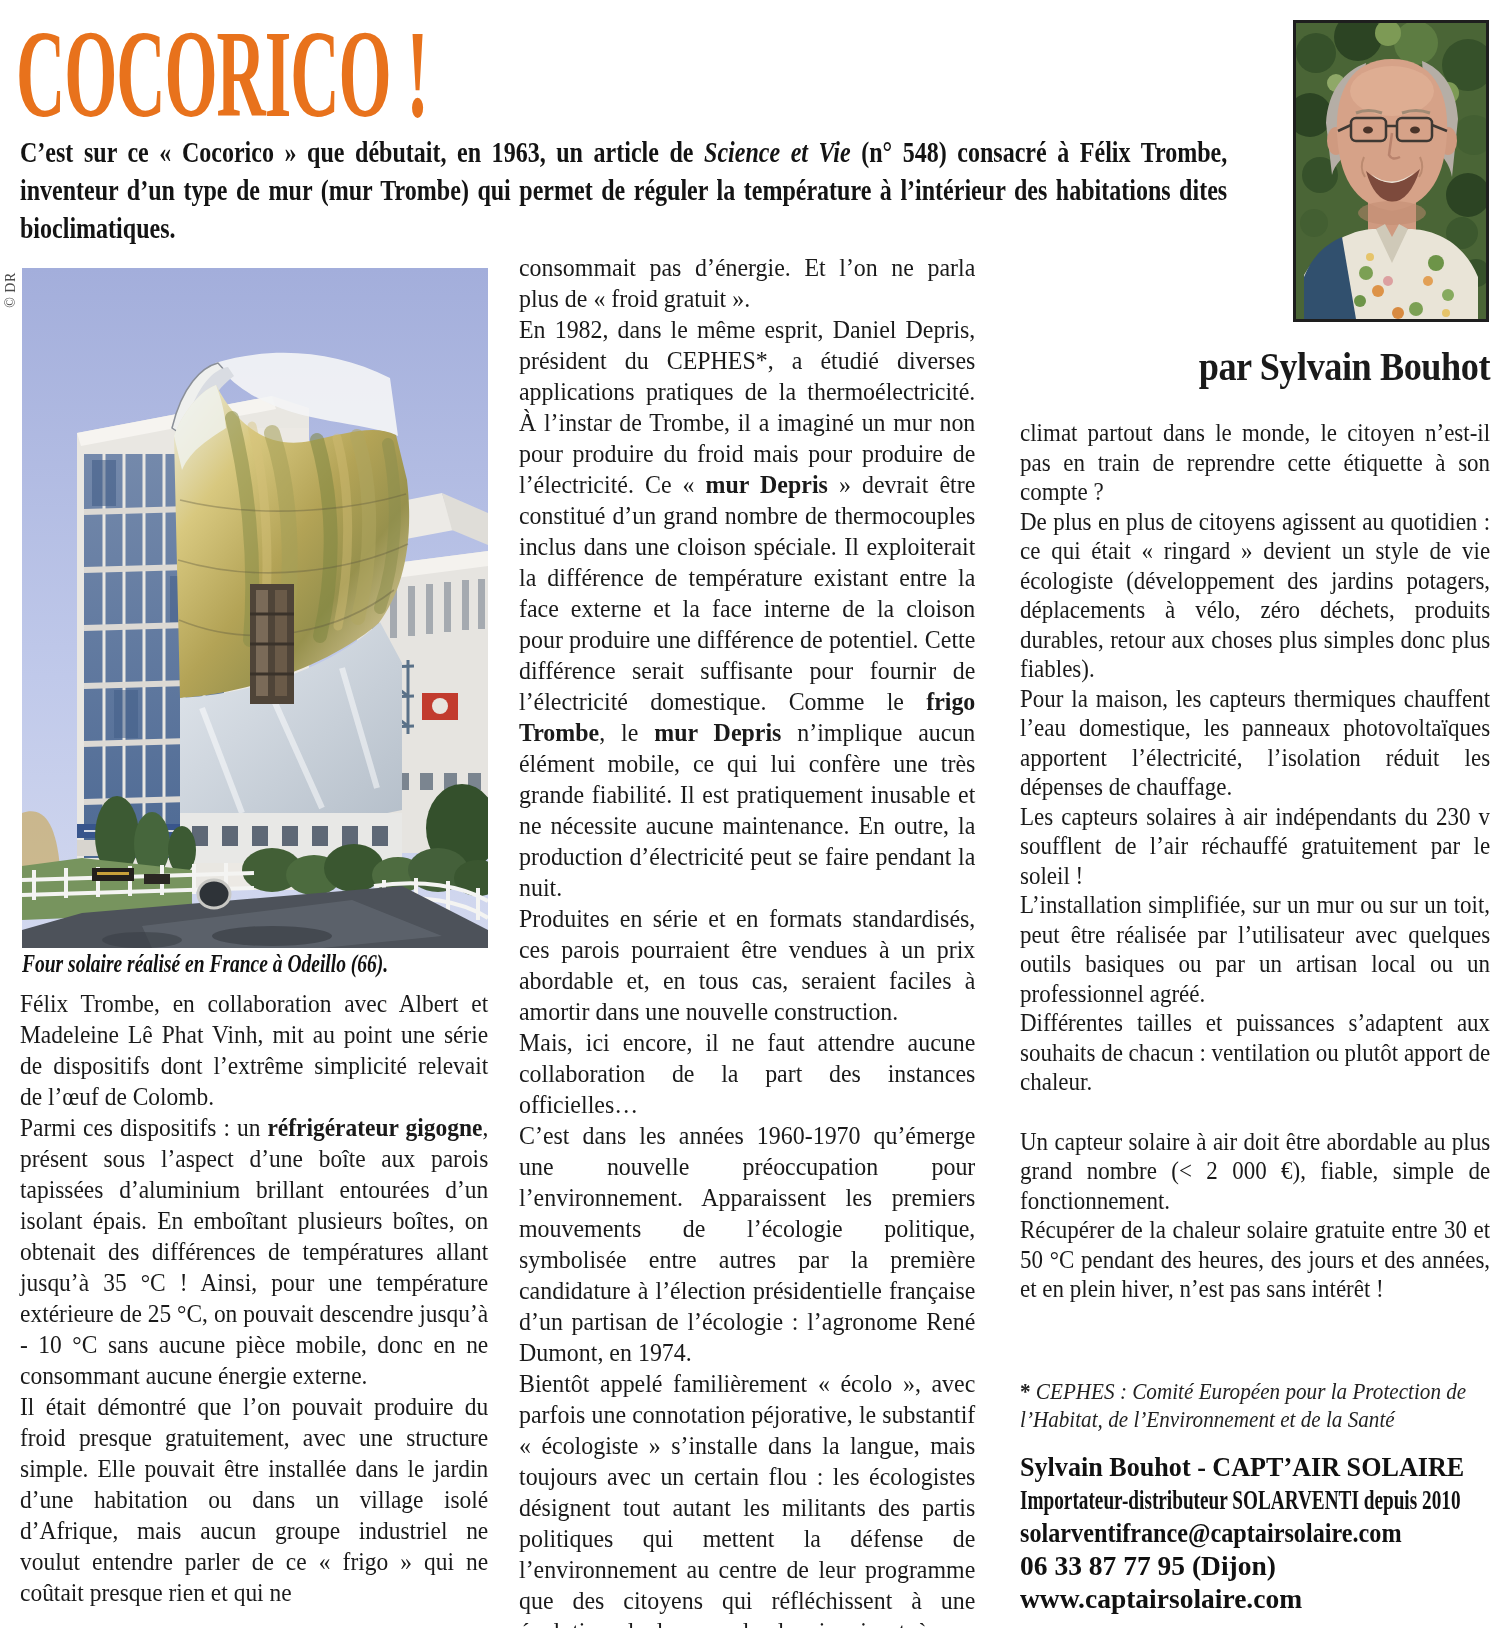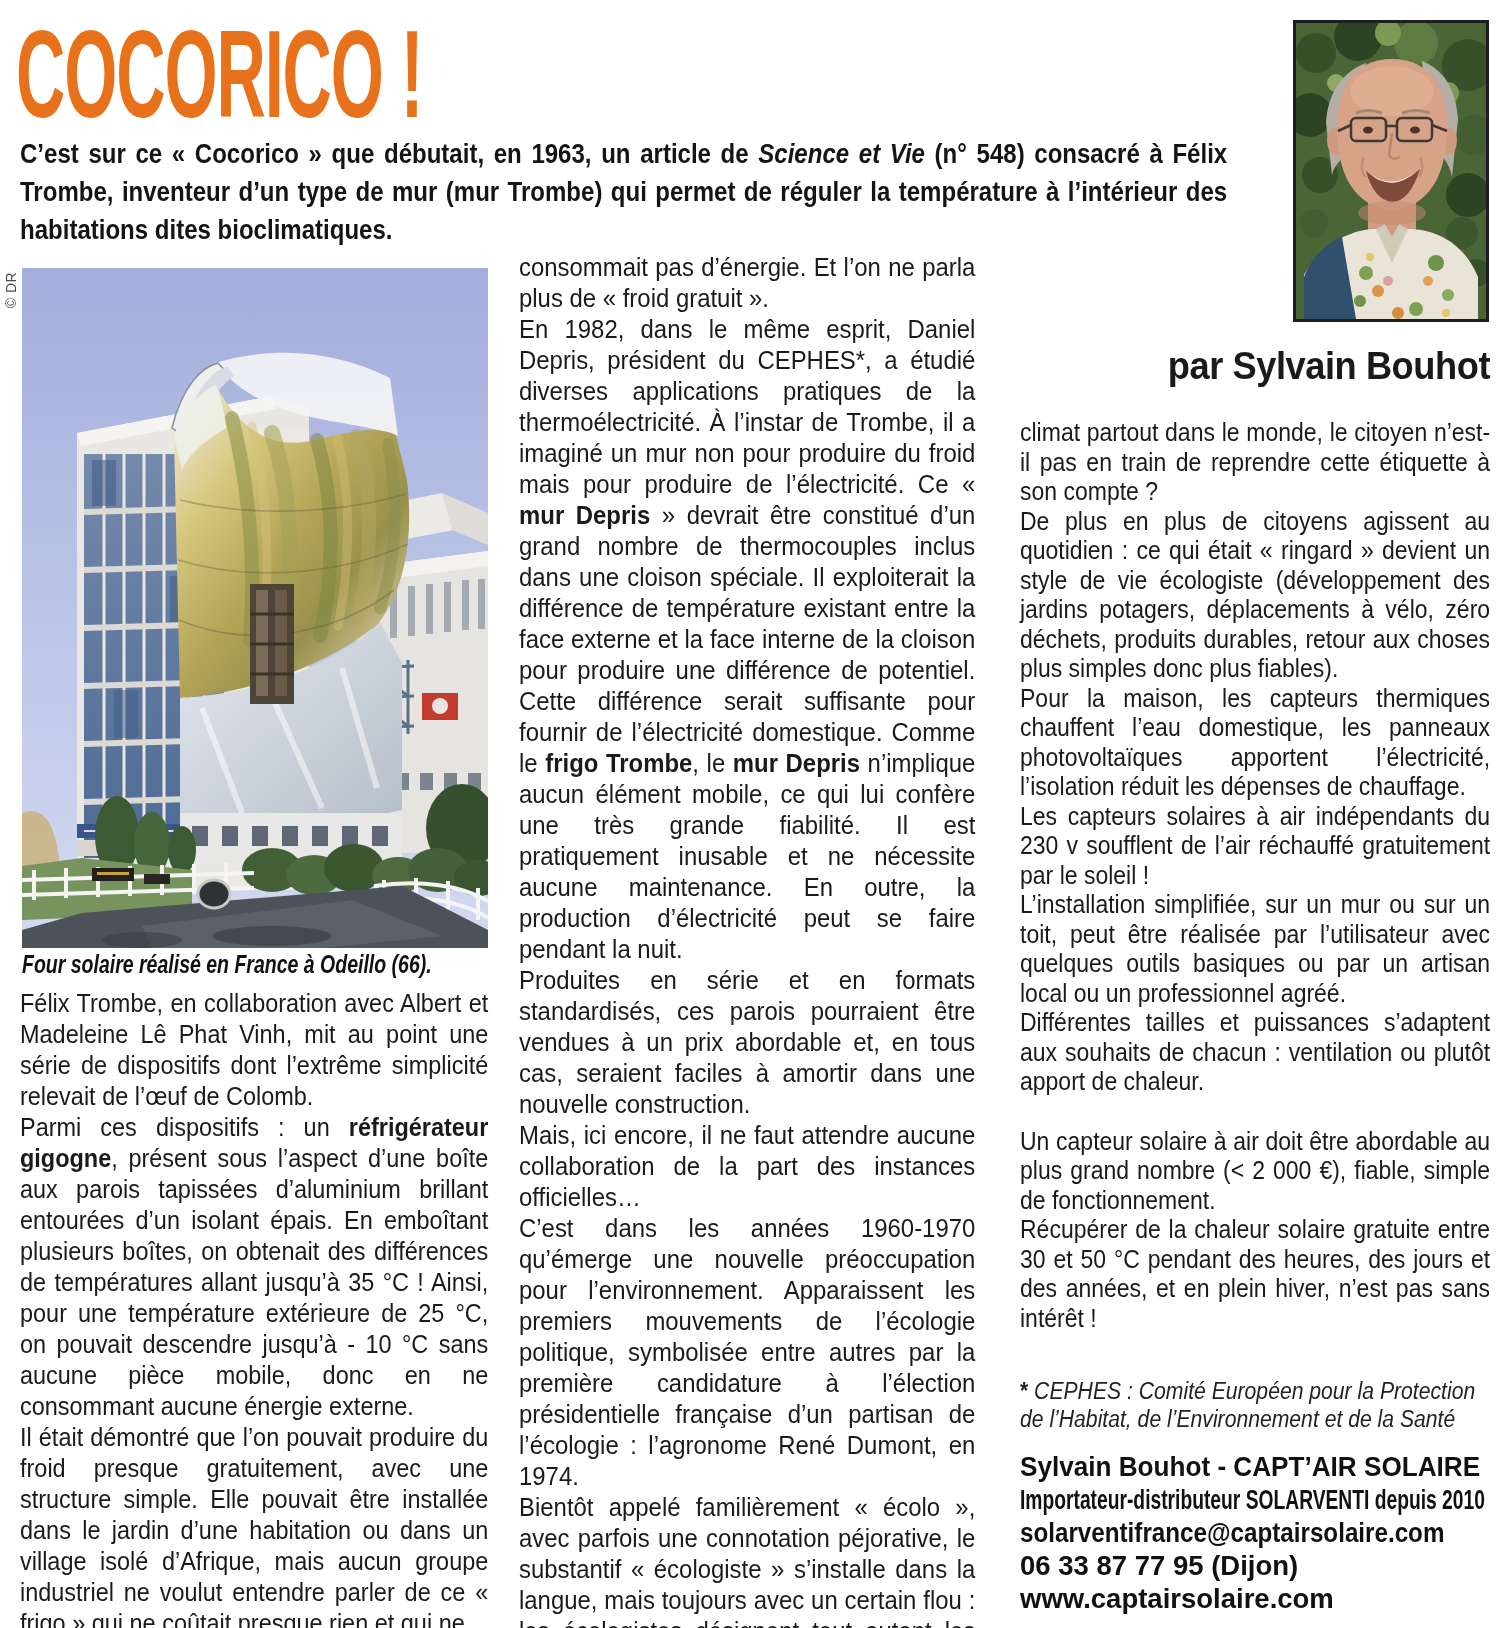--- a/index.html
+++ b/index.html
@@ -1,17 +1,17 @@
 <!DOCTYPE html>
 <html><head>
 <meta charset="utf-8">
 <style>
   html,body{margin:0;padding:0;background:#fff;}
   .page{position:relative;width:1500px;height:1628px;background:#ffffff;overflow:hidden;
-        font-family:Liberation Sans, sans-serif;color:#1a1a1a;}
+        font-family:Liberation Serif, serif;color:#1a1a1a;}
   .title{position:absolute;left:16px;top:12px;font-size:122px;font-weight:bold;line-height:1;
          color:#e8721c;transform:scale(0.56,1.02);transform-origin:0 0;white-space:nowrap;letter-spacing:-2px;}
   .intro{position:absolute;left:20px;top:134px;width:1432px;transform:scaleX(0.843);transform-origin:0 0;
          font-size:28.5px;font-weight:bold;line-height:38px;text-align:justify;color:#141414;}
   .intro .mag{font-style:italic;}
   .credit{position:absolute;left:-20px;top:282px;width:62px;font-size:14px;color:#4a4a4a;
           transform:rotate(-90deg);text-align:center;letter-spacing:.5px;}
   .photo{position:absolute;left:22px;top:268px;width:466px;height:680px;}
   .portrait{position:absolute;left:1293px;top:20px;width:196px;height:302px;border:3px solid #1e1e1e;box-sizing:border-box;}
   .portrait svg,.photo svg{display:block;width:100%;height:100%;}

